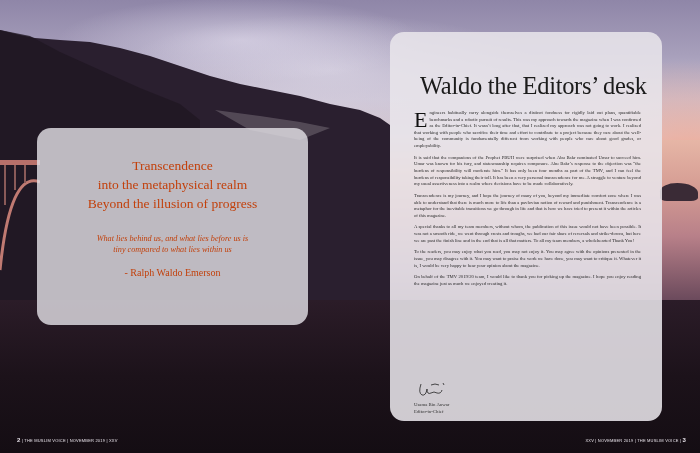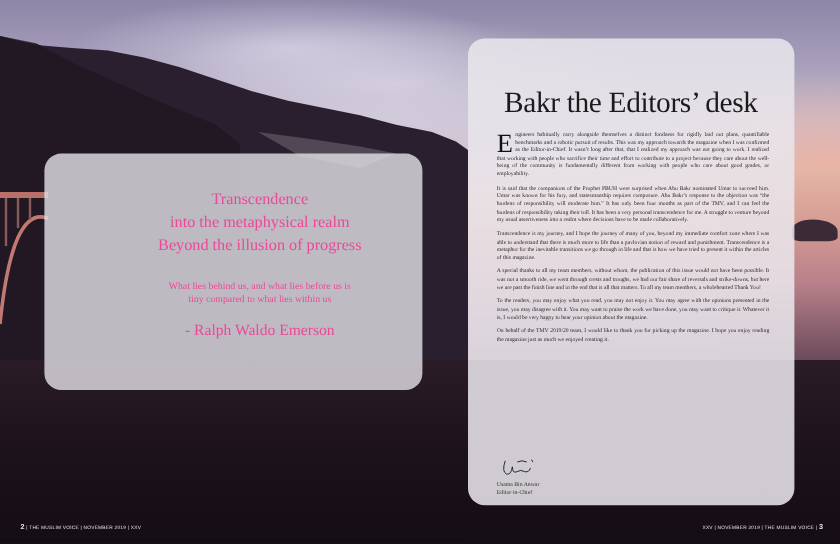--- a/index.html
+++ b/index.html
@@ -34,27 +34,27 @@
   }
   .bridge {
     position: absolute; left: 0; top: 160px; width: 40px; height: 120px;
   }
 
   .panel {
     position: absolute;
     background: rgba(225, 222, 228, 0.82);
     border-radius: 14px;
   }
-  .panel-left { left: 37px; top: 128px; width: 271px; height: 197px; text-align: center; color: #ec4899; padding-left: 44px; }
+  .panel-left { left: 37px; top: 128px; width: 271px; height: 197px; text-align: center; color: #c2410c; }
   .panel-right { left: 390px; top: 32px; width: 272px; height: 389px; background: rgba(232, 229, 234, 0.88); color: #222; }
 
   .title-block { margin-top: 28px; font-size: 13.5px; line-height: 19px; }
   .title-block div { white-space: nowrap; }
-  .quote { margin: 20px auto 12px; width: 160px; font-size: 8.2px; line-height: 11px; }
-  .author { margin-top: 12px; font-size: 13px; }
+  .quote { margin: 20px auto 12px; width: 160px; font-size: 8.2px; line-height: 11px; font-style: italic; }
+  .author { margin-top: 12px; font-size: 10px; }
 
   .heading {
     position: absolute; left: 30px; top: 40px; font-size: 24.5px; letter-spacing: -0.3px;
     color: #1b1b1b; white-space: nowrap;
   }
   .body {
     position: absolute; left: 24px; top: 78px; width: 227px;
     font-size: 4.7px; line-height: 6.6px; text-align: justify; color: #2a2a2a;
   }
   .body p { margin: 0 0 5.2px 0; }
@@ -102,21 +102,21 @@
   <div class="title-block">
     <div>Transcendence</div>
     <div>into the metaphysical realm</div>
     <div>Beyond the illusion of progress</div>
   </div>
   <div class="quote">What lies behind us, and what lies before us is tiny compared to what lies within us</div>
   <div class="author">- Ralph Waldo Emerson</div>
 </div>
 
 <div class="panel panel-right">
-  <div class="heading">Bakr the Editors’ desk</div>
+  <div class="heading">Waldo the Editors’ desk</div>
   <div class="body">
     <p><span class="dropcap">E</span><span>ngineers habitually carry alongside themselves a distinct fondness for rigidly laid out plans, quantifiable benchmarks and a robotic pursuit of results. This was my approach towards the magazine when I was confirmed as the Editor-in-Chief. It wasn’t long after that, that I realized my approach was not going to work. I realized that working with people who sacrifice their time and effort to contribute to a project because they care about the well-being of the community is fundamentally different from working with people who care about good grades, or employability.</span></p>
     <p>It is said that the companions of the Prophet PBUH were surprised when Abu Bakr nominated Umar to succeed him. Umar was known for his fury, and statesmanship requires composure. Abu Bakr’s response to the objection was “the burdens of responsibility will moderate him.” It has only been four months as part of the TMV, and I can feel the burdens of responsibility taking their toll. It has been a very personal transcendence for me. A struggle to venture beyond my usual assertiveness into a realm where decisions have to be made collaboratively.</p>
     <p>Transcendence is my journey, and I hope the journey of many of you, beyond my immediate comfort zone where I was able to understand that there is much more to life than a pavlovian notion of reward and punishment. Transcendence is a metaphor for the inevitable transitions we go through in life and that is how we have tried to present it within the articles of this magazine.</p>
     <p>A special thanks to all my team members, without whom, the publication of this issue would not have been possible. It was not a smooth ride, we went through crests and troughs, we had our fair share of reversals and strike-downs, but here we are past the finish line and in the end that is all that matters. To all my team members, a wholehearted Thank You!</p>
     <p>To the readers, you may enjoy what you read, you may not enjoy it. You may agree with the opinions presented in the issue, you may disagree with it. You may want to praise the work we have done, you may want to critique it. Whatever it is, I would be very happy to hear your opinion about the magazine.</p>
     <p>On behalf of the TMV 2019/20 team, I would like to thank you for picking up the magazine. I hope you enjoy reading the magazine just as much we enjoyed creating it.</p>
   </div>
   <svg class="sig" viewBox="0 0 30 16">
     <path d="M4,3 Q1,12 5,14 Q9,15 10,8 M10,8 Q10,14 14,12 Q17,10 20,12 Q24,13 25,9 M14,4 Q18,2 22,4 M26,2 L27,4" stroke="#222" stroke-width="0.8" fill="none"></path>

